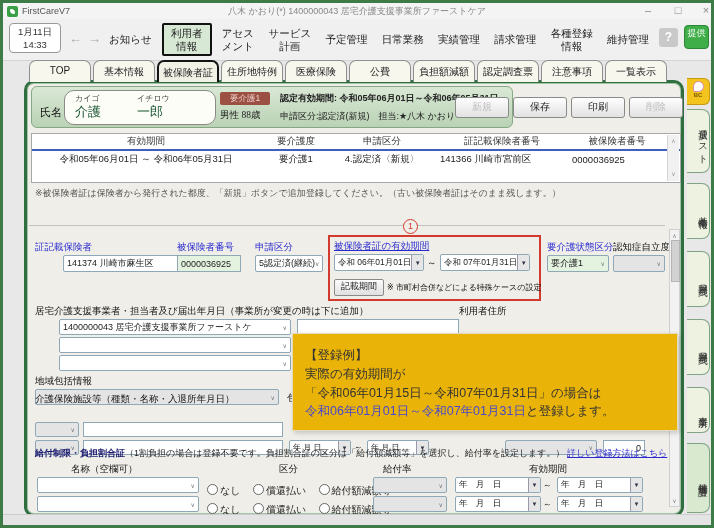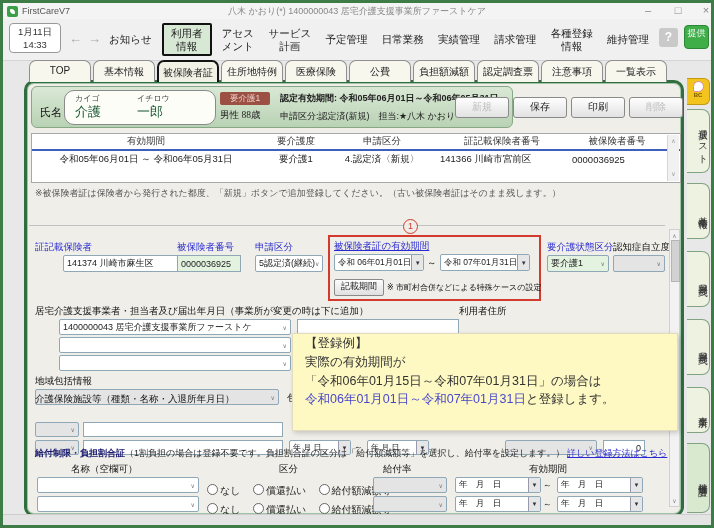--- a/index.html
+++ b/index.html
@@ -54,21 +54,21 @@
   .combo .arr{margin-left:auto;font-size:6px;color:#778;}
   .combo.gray{background:#e4e4e4;}
   .combo.green{background:#e3f3e0;}
   .inputbox{position:absolute;height:17px;background:#fff;border:1px solid #8fa8b8;box-sizing:border-box;font-size:9px;color:#222;display:flex;align-items:center;padding:0 3px;}
   .inputbox.green{background:#e3f3e0;}
   .dcombo .arrbtn{margin-left:auto;background:#e6e6e6;border-left:1px solid #99a;width:11px;align-self:stretch;display:flex;align-items:center;justify-content:center;font-size:6px;color:#334;}
   .redbox{position:absolute;left:301px;top:152px;width:213px;height:66px;border:2px solid #d23a2e;box-sizing:border-box;z-index:2;background:#efeee8;}
   .smbtn{position:absolute;background:linear-gradient(#fdfdfd,#e0e0e0);border:1px solid #8a8a8a;border-radius:2px;font-size:9px;text-align:center;color:#222;}
   .fscroll{position:absolute;left:642px;top:146px;width:11px;height:278px;background:#f2f2f2;border:1px solid #d0d0d0;box-sizing:border-box;font-size:6px;color:#888;text-align:center;}
   .fthumb{position:absolute;left:1px;top:10px;width:7px;height:40px;background:#d2d2d2;border:1px solid #b5b5b5;}
-  .overlay{position:absolute;left:265px;top:250px;width:386px;height:98px;background:#fef9c3;border:1px solid #e3dbbd;box-shadow:2px 2px 5px rgba(0,0,0,0.18);z-index:4;box-sizing:border-box;padding:0 12px;font-size:12.5px;color:#333;line-height:1.5;}
+  .overlay{position:absolute;left:265px;top:250px;width:386px;height:98px;background:#eab308;border:1px solid #e3dbbd;box-shadow:2px 2px 5px rgba(0,0,0,0.18);z-index:4;box-sizing:border-box;padding:12px 12px;font-size:12.5px;color:#333;line-height:1.5;}
   .overlay .hl{color:#4848cc;}
   .radio{display:inline-block;width:9px;height:9px;border:1px solid #666;border-radius:50%;background:#fff;vertical-align:-1px;margin-right:2px;}
   .radlbl{font-size:10px;color:#222;margin-right:8px;white-space:nowrap;}
   .blink{color:#2a2ad0;text-decoration:underline;}
   
   .sidetab{position:absolute;left:684px;width:23px;background:#edf2e1;border:1px solid #7fa383;border-left:none;border-radius:0 8px 8px 0;writing-mode:vertical-rl;text-orientation:upright;font-size:9.5px;color:#333;text-align:center;letter-spacing:1px;box-sizing:border-box;padding:4px 0;}
   .bctab{position:absolute;left:684px;top:75px;width:23px;height:27px;background:#f2c41d;border:1px solid #c49a10;border-left:none;border-radius:0 6px 6px 0;box-sizing:border-box;text-align:center;}
   .bctab .bee{display:block;width:11px;height:11px;margin:2px auto 0;background:#fff;border-radius:50% 50% 50% 2px;border:1px solid #d8a;box-sizing:border-box;}
   .bctab .bctxt{display:block;font-size:6px;color:#7a5b00;font-weight:bold;}
   .statusbar{position:absolute;left:0;top:511px;width:708px;height:12px;background:#e4e4e4;border-top:1px solid #cdcdcd;}

